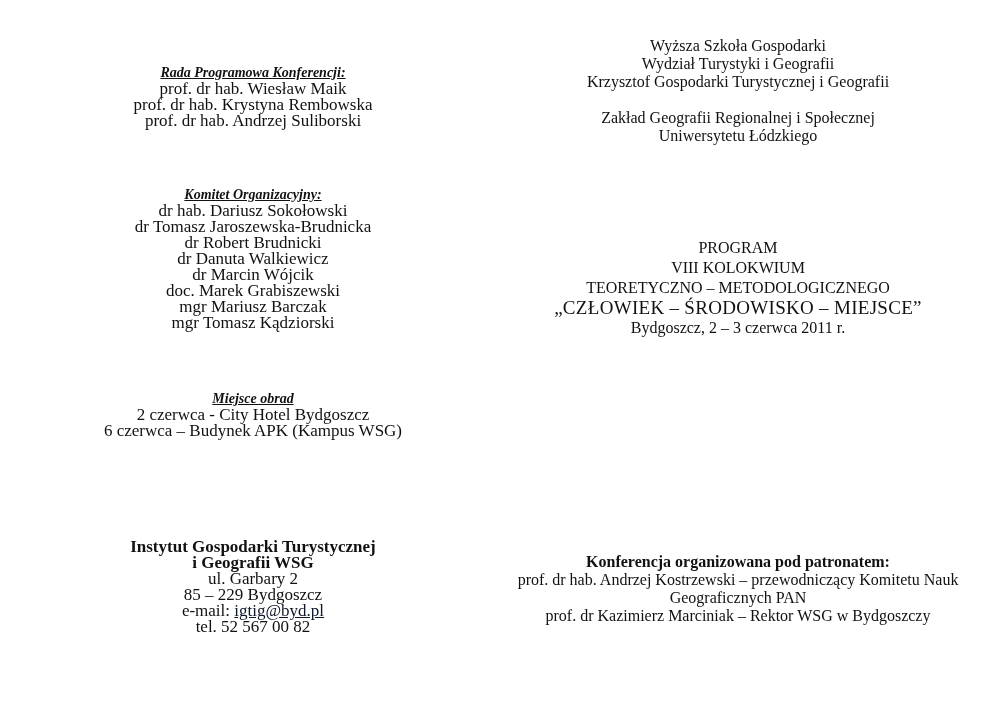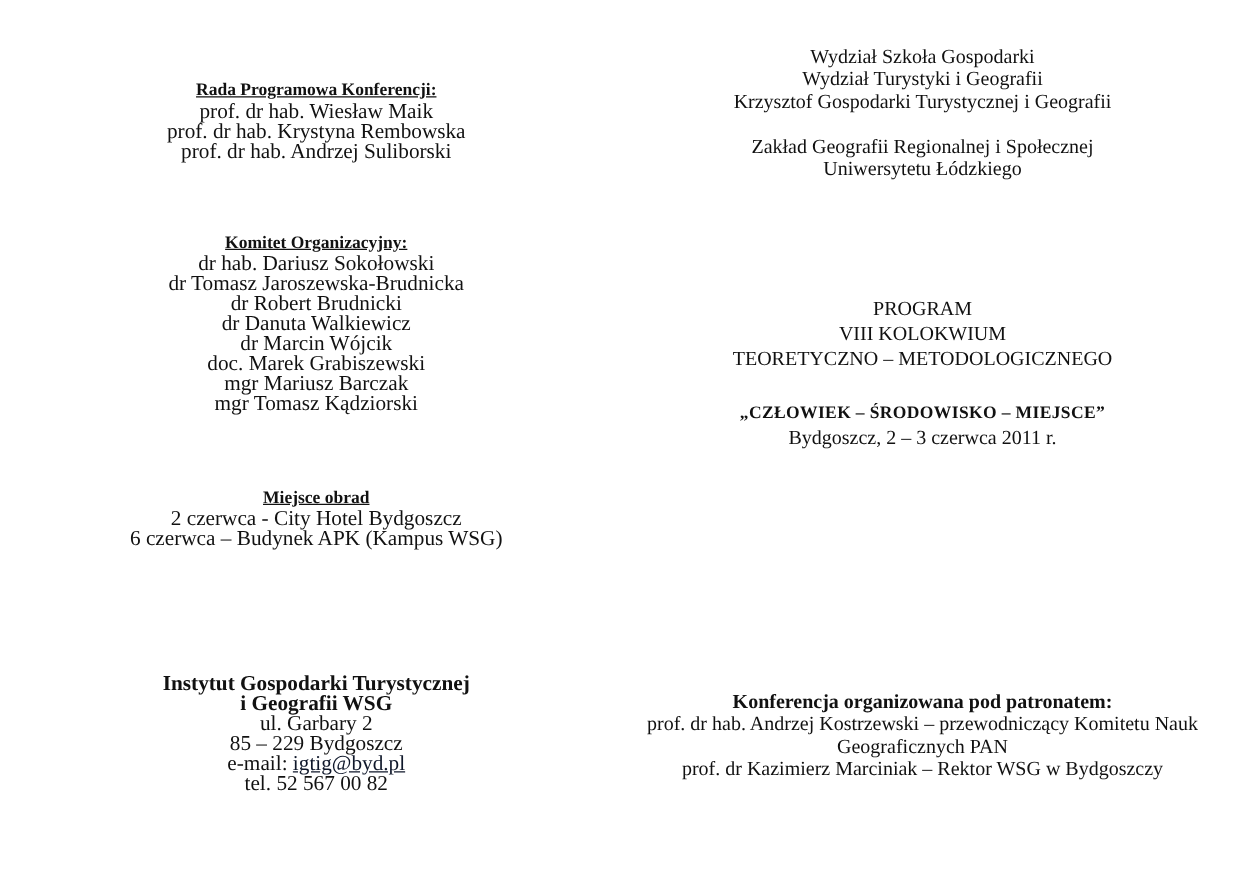--- a/index.html
+++ b/index.html
@@ -20,27 +20,27 @@
   .col-right { left: 508px; width: 460px; }
 
   .t14 { font-size: 17px; line-height: 16px; }
   .t16 { font-size: 16px; line-height: 18px; }
   .t16-20 { font-size: 16px; line-height: 20px; }
 
   .section-title {
     font-size: 14px; line-height: 16px;
     font-weight: bold;
     text-decoration: underline;
+    font-style: italic;
   }
   .bold { font-weight: bold; }
   .conf-title-main {
-    font-size: 14px; line-height: 20px;
-    font-weight: bold;
+    font-size: 19px; line-height: 20px;
+    font-weight: normal;
     letter-spacing: 0.3px;
-    margin-top: 23px;
   }
   .patronage-title {
     font-size: 16px; line-height: 18px;
     font-weight: bold;
   }
   .spacer-line { height: 18px; }
   a.email-link {
     color: #0f172a;
     text-decoration: underline;
     cursor: pointer;
@@ -79,21 +79,21 @@
   <section class="block col-left" style="top:539px;">
     <div class="t14 bold">Instytut Gospodarki Turystycznej</div>
     <div class="t14 bold">i Geografii WSG</div>
     <div class="t14">ul. Garbary 2</div>
     <div class="t14">85 – 229 Bydgoszcz</div>
     <div class="t14"><span>e-mail: </span><a class="email-link">igtig@byd.pl</a></div>
     <div class="t14">tel. 52 567 00 82</div>
   </section>
 
   <section class="block col-right" style="top:37px;">
-    <div class="t16">Wydział Szkoła Gospodarki</div>
+    <div class="t16">Wyższa Szkoła Gospodarki</div>
     <div class="t16">Wydział Turystyki i Geografii</div>
     <div class="t16">Krzysztof Gospodarki Turystycznej i Geografii</div>
     <div class="spacer-line"></div>
     <div class="t16">Zakład Geografii Regionalnej i Społecznej</div>
     <div class="t16">Uniwersytetu Łódzkiego</div>
   </section>
 
   <section class="block col-right" style="top:238px;">
     <div class="t16-20">PROGRAM</div>
     <div class="t16-20">VIII KOLOKWIUM</div>

